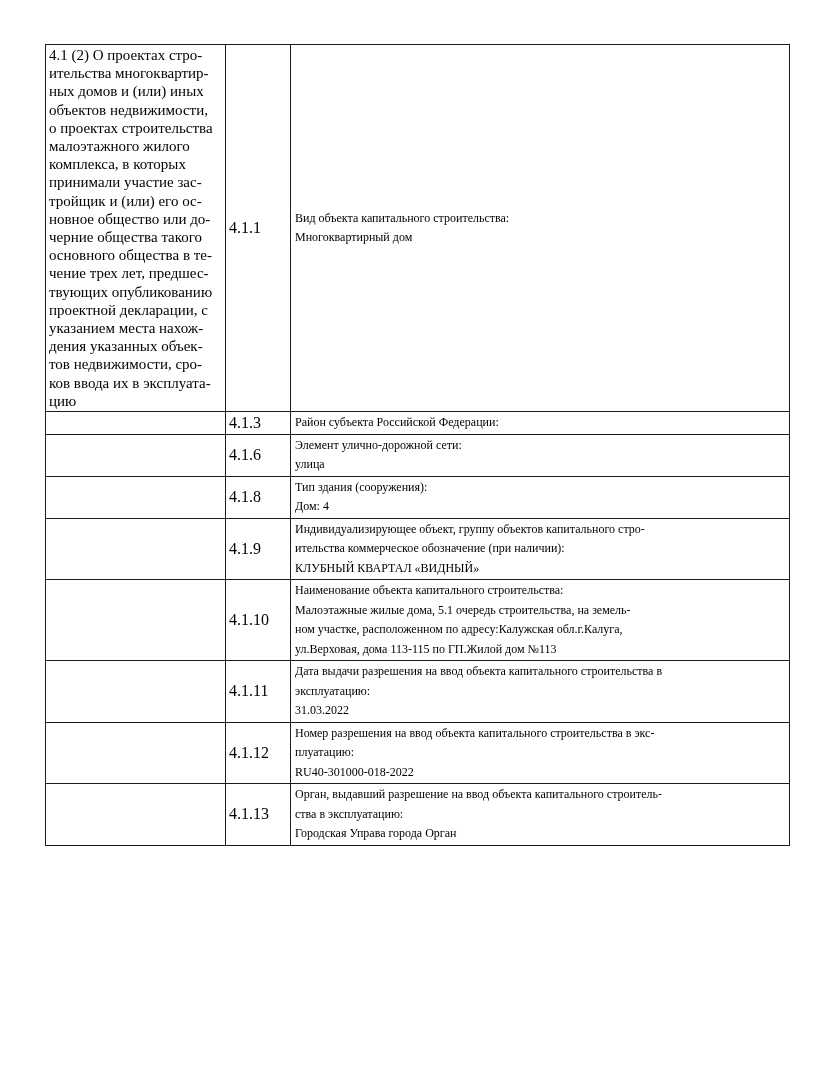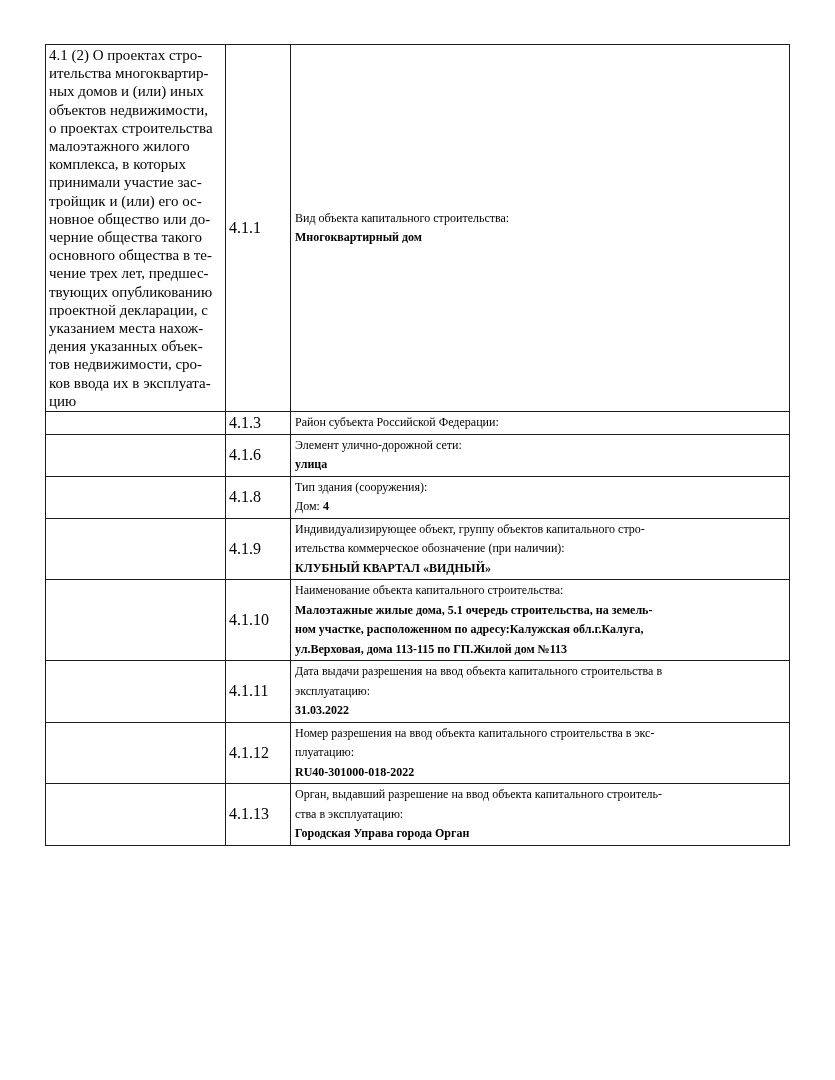--- a/index.html
+++ b/index.html
@@ -57,21 +57,21 @@
   .lbl {
     white-space: pre-line;
   }
   .valline {
     white-space: pre-line;
   }
   .vprefix {
     font-weight: normal;
   }
   .vbold {
-    font-weight: bold;
+    font-weight: normal;
   }
 </style>
 </head>
 <body style="--page-bg: #ffffff; --text-color: #000000; --border-color: #1c1c1c;">
 
 <div class="page">
   <table class="doc-table">
     <colgroup>
       <col style="width:180px">
       <col style="width:65px">

